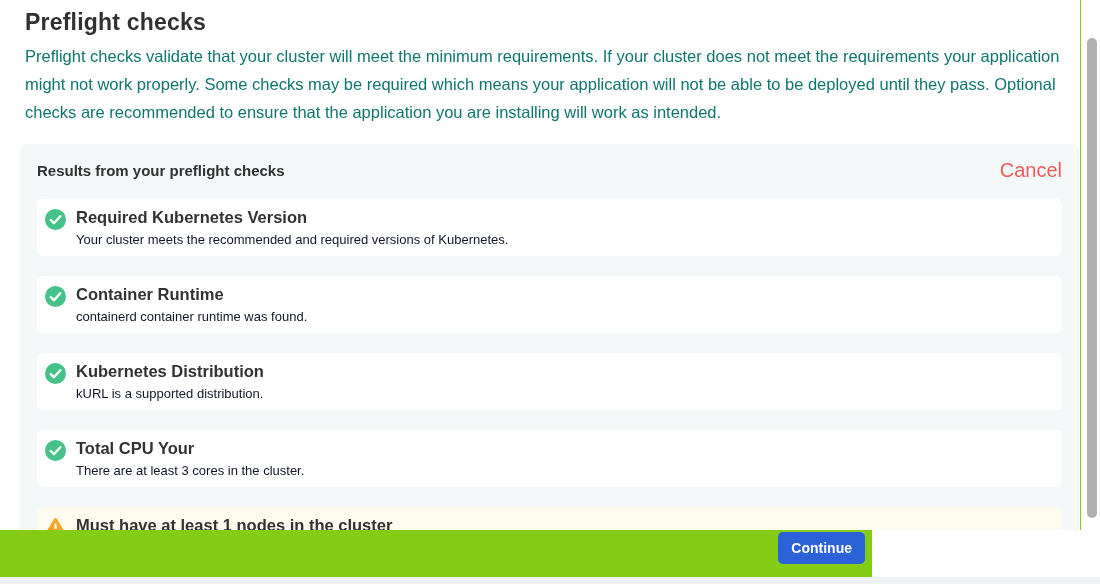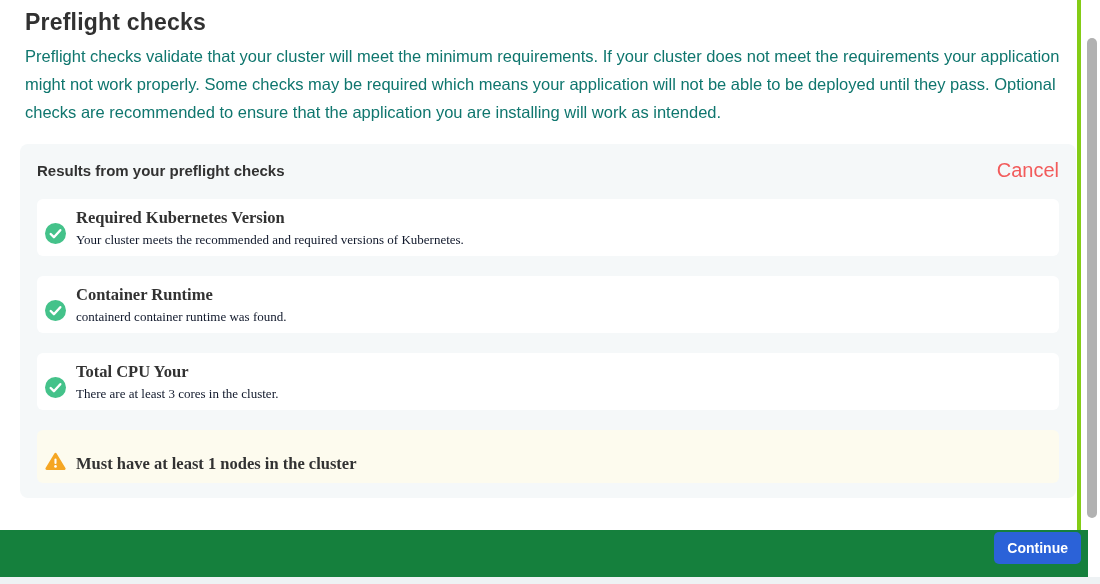--- a/index.html
+++ b/index.html
@@ -10,21 +10,21 @@
     position: relative;
     overflow: hidden;
   }
   .page { position: absolute; inset: 0; background: #ffffff; }
 
   
   .scroll-area {
     position: absolute;
     left: 0; top: 0;
     width: 1081px; height: 530px;
-    border-right: 4px solid #84cc16;
+    border-right: 1px solid #84cc16;
     overflow: hidden;
     padding: 0 1px 0 20px;
     background: #ffffff;
   }
 
   .page-title {
     margin: 9px 0 0 5px;
     font-size: 23px;
     line-height: 26px;
     font-weight: 700;
@@ -64,23 +64,22 @@
     text-decoration: none;
   }
 
   .check-list { display: flex; flex-direction: column; gap: 20px; }
 
   .check-row {
     background: #ffffff;
     border-radius: 6px;
     min-height: 53px;
     display: flex;
-    align-items: flex-end;
+    align-items: flex-start;
     padding: 7px 14px 8px 8px;
-    font-family: Liberation Serif, serif;
   }
   .check-row.warn { background: #fdfbee; }
 
   .icon { display: inline-block; margin: 3px 10px 0 0; flex: 0 0 auto; }
   .pass-icon svg circle { fill: #44c28a; }
   .pass-icon svg path { fill: none; stroke: #ffffff; stroke-width: 2.4; stroke-linecap: round; stroke-linejoin: round; }
   .warn-icon svg .tri { fill: #f5a623; stroke: #f5a623; stroke-width: 2.6; stroke-linejoin: round; }
   .warn-icon svg .mark { fill: #ffffff; }
   .check-row .warn-icon { display: none; }
   .check-row.warn .warn-icon { display: inline-block; }
@@ -111,22 +110,22 @@
     top: 38px; right: 3px;
     width: 10px; height: 480px;
     border-radius: 6px;
     background: #b1b1b1;
   }
 
   
   .footer {
     position: absolute;
     left: 0; top: 530px;
-    width: 1088px; height: 47px;
-    background: #15803d;
+    width: 872px; height: 47px;
+    background: #84cc16;
   }
   .continue-button {
     position: absolute;
     top: 2px; right: 7px;
     height: 32px;
     padding: 0 13px;
     background: #2b62d8;
     color: #ffffff;
     font-family: "Liberation Sans", "DejaVu Sans", sans-serif;
     font-size: 14px;
@@ -185,20 +184,33 @@
   </div>
           <div class="check-row pass">
     <span class="icon pass-icon">
       <svg width="21" height="21" viewBox="0 0 21 21" aria-hidden="true">
         <circle cx="10.5" cy="10.5" r="10.5"></circle>
         <path d="M5.7 11l3.2 3.2 6.4-7"></path>
       </svg>
     </span>
 
     <div class="check-text">
+      <div class="check-title">Kubernetes Distribution</div>
+      <div class="check-message">kURL is a supported distribution.</div>
+    </div>
+  </div>
+          <div class="check-row pass">
+    <span class="icon pass-icon">
+      <svg width="21" height="21" viewBox="0 0 21 21" aria-hidden="true">
+        <circle cx="10.5" cy="10.5" r="10.5"></circle>
+        <path d="M5.7 11l3.2 3.2 6.4-7"></path>
+      </svg>
+    </span>
+
+    <div class="check-text">
       <div class="check-title">Total CPU Your</div>
       <div class="check-message">There are at least 3 cores in the cluster.</div>
     </div>
   </div>
           <div class="check-row warn">
 
     <span class="icon warn-icon">
       <svg width="21" height="19" viewBox="0 0 21 19" aria-hidden="true">
         <path class="tri" d="M10.5 2.2 L19.3 16.6 H1.7 Z"></path>
         <rect class="mark" x="9.45" y="6.4" width="2.1" height="5.6" rx="1.05"></rect>

